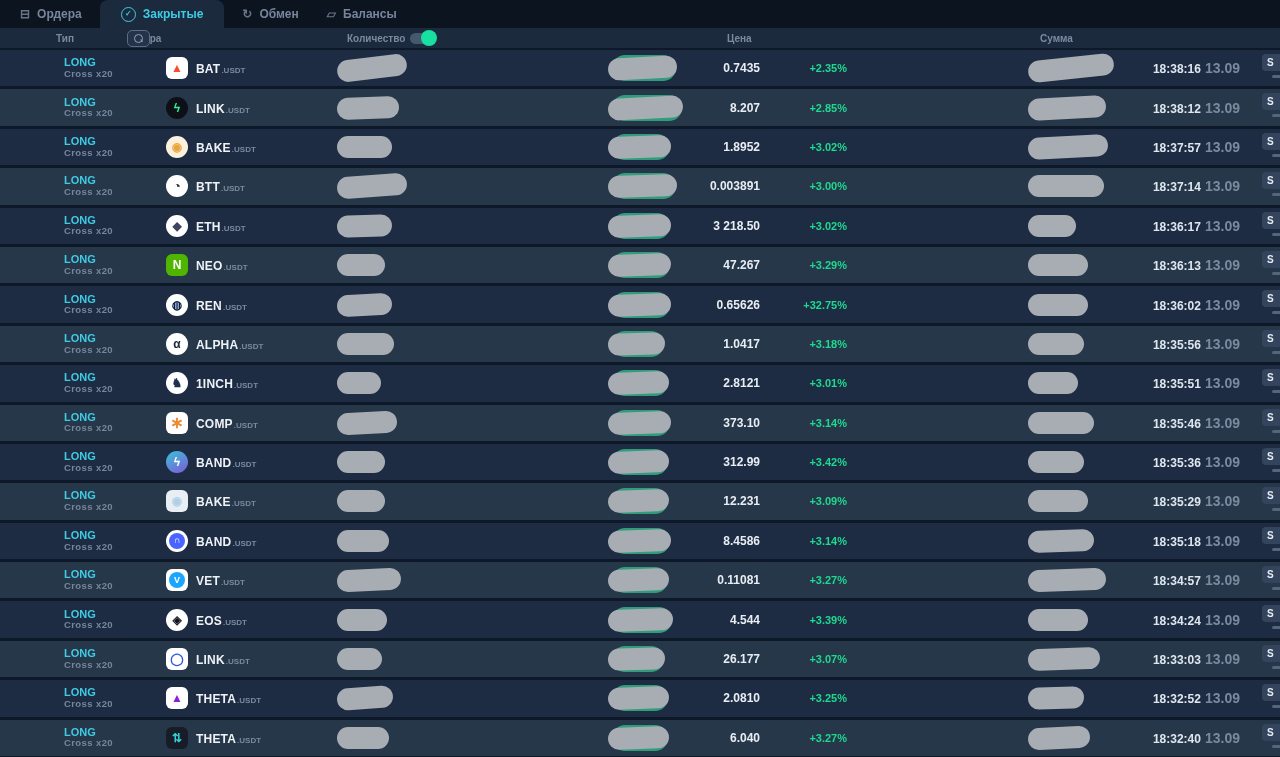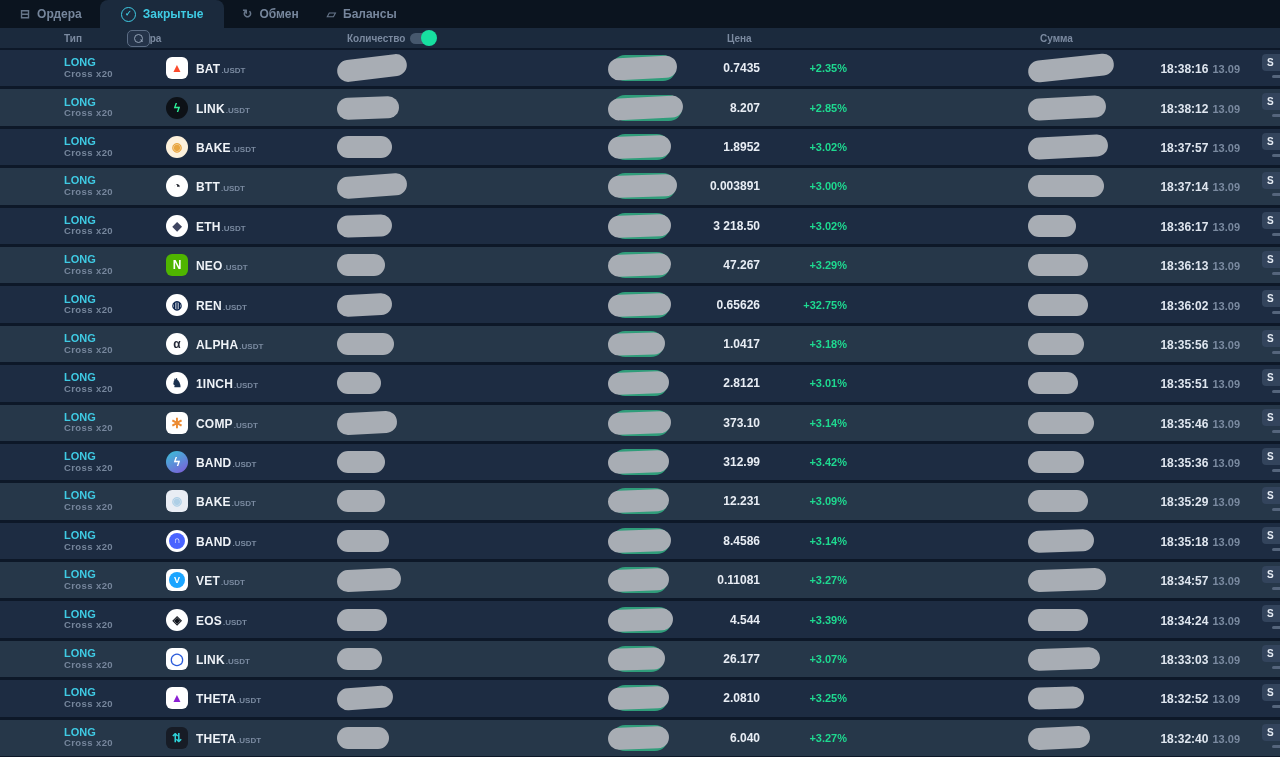--- a/index.html
+++ b/index.html
@@ -9,21 +9,21 @@
   .tabbar{display:flex;align-items:stretch;height:28px;background:#0b141f;padding-left:6px;}
   .tab{display:flex;align-items:center;gap:7px;padding:0 14px;color:#76869c;font-size:12px;font-weight:bold;cursor:pointer;}
   .tab.active{background:#1b2a3d;border-radius:8px 8px 0 0;padding:0 21px;color:#3fcbe4;margin:0 4px;}
   .tab-ic{font-size:12px;line-height:1;opacity:.85;}
   .check-ic{width:13px;height:13px;border:1.5px solid #3fcbe4;border-radius:50%;display:flex;align-items:center;justify-content:center;}
   .check-ic i{font-style:normal;font-size:8px;line-height:1;color:#3fcbe4;font-weight:bold;}
 
   
   .thead{position:relative;height:20px;background:#1b2a3d;border-bottom:2px solid #0d1828;}
   .h{position:absolute;top:50%;transform:translateY(-50%);font-size:10px;font-weight:bold;color:#7b8aa0;}
-  .h-type{left:64px;}
+  .h-type{left:56px;}
   .h-pair{left:104px;padding-left:33px;}
   .search-btn{position:absolute;left:127px;top:2px;width:21px;height:15px;border:1px solid #5b6c84;border-radius:5px;background:#243349;display:flex;align-items:center;justify-content:center;cursor:pointer;}
   .glass{position:relative;width:7px;height:7px;border:1.4px solid #93a2b6;border-radius:50%;display:block;}
   .glass::after{content:"";position:absolute;left:5px;top:5px;width:3px;height:1.4px;background:#93a2b6;transform:rotate(45deg);}
   .h-qty{left:347px;}
   .toggle{position:absolute;left:410px;top:5px;width:24px;height:11px;border-radius:6px;background:#46586d;cursor:pointer;}
   .toggle .knob{position:absolute;right:-3px;top:-3px;width:16px;height:16px;border-radius:50%;background:#17e0a0;display:block;}
   .h-price{left:727px;}
   .h-sum{left:1040px;}
 
@@ -50,21 +50,21 @@
   .sum-blob{left:1028px;}
 
   .price-pill{position:absolute;left:612px;top:50%;transform:translateY(-50%);height:26px;border-radius:13px;background:#2f9d7a;}
   .inner-blob{position:absolute;left:-4px;top:2px;width:calc(100% + 5px);height:22px;border-radius:11px;background:#a8adb4;}
 
   .price{position:absolute;right:520px;top:50%;transform:translateY(-50%);color:#e8edf4;font-size:12px;font-weight:bold;}
   .change{position:absolute;right:433px;top:50%;transform:translateY(-50%);color:#1ed990;font-size:11px;font-weight:bold;}
 
   .time{position:absolute;right:40px;top:50%;transform:translateY(-50%);white-space:nowrap;}
   .time b{color:#dfe6ef;font-size:12px;font-weight:bold;}
-  .time i{color:#7a8aa0;font-size:11px;font-weight:bold;font-style:normal;margin-left:4px;}
+  .time i{color:#7a8aa0;font-size:14px;font-weight:bold;font-style:normal;margin-left:4px;}
 
   .side-btn{position:absolute;right:-8px;top:4px;width:26px;height:17px;background:#33445c;border-radius:4px;color:#e6ecf4;font-size:10px;font-weight:bold;display:flex;align-items:center;justify-content:flex-start;padding-left:5px;box-sizing:border-box;cursor:pointer;}
   .side-dash{position:absolute;right:-3px;top:25px;width:11px;height:3px;border-radius:2px;background:#55657c;}
 </style>
 </head>
 <body>
 
 <div class="app">
 
   <div class="tabbar">

